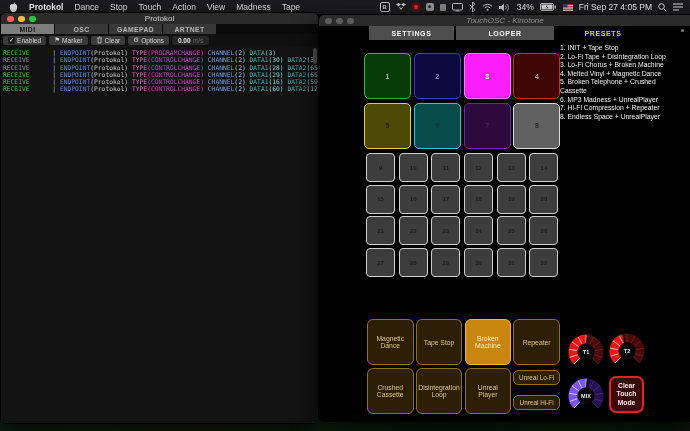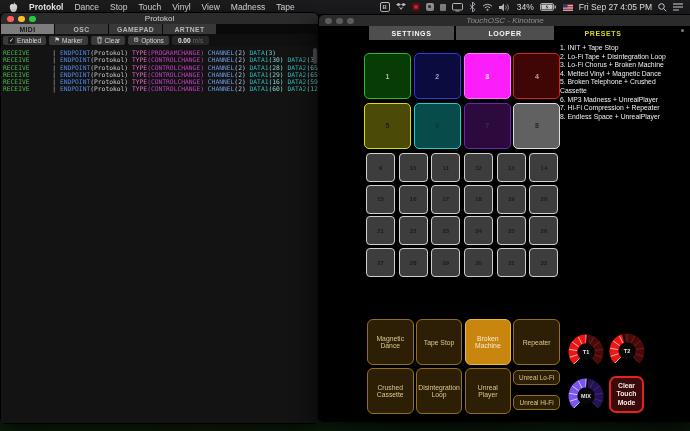--- a/index.html
+++ b/index.html
@@ -102,21 +102,21 @@
 
   <div id="menubar">
     <div id="menu-left">
       <svg width="9" height="11" viewBox="0 0 9 11">
           <path d="M4.5,2.6 C3.5,1.6 1.6,1.9 1,3.6 C0.3,5.6 1.5,8.6 2.6,9.6 C3.2,10.1 3.8,10.1 4.5,9.8 C5.2,10.1 5.8,10.1 6.4,9.6 C7.5,8.6 8.7,5.6 8,3.6 C7.4,1.9 5.5,1.6 4.5,2.6 Z M4.5,2.6 C4.4,1.6 5,0.7 6,0.5 C6.1,1.5 5.5,2.4 4.5,2.6 Z" fill="#e8e8e8"></path>
         </svg>
       <span class="app">Protokol</span>
     <span>Dance</span>
         <span>Stop</span>
         <span>Touch</span>
-        <span>Vinyl</span>
+        <span>Action</span>
         <span>View</span>
         <span>Madness</span>
         <span>Tape</span>
       </div>
     <div id="menu-right">
       <span class="mb-bbox">B</span>
       <svg width="10" height="8" viewBox="0 0 10 8" fill="#c8c8c8">
           <path d="M2.5,0 L5,1.6 L2.5,3.2 L0,1.6 Z M7.5,0 L10,1.6 L7.5,3.2 L5,1.6 Z M2.5,3.4 L5,5 L7.5,3.4 L5,6.9 Z"></path>
         </svg>
       <span class="mb-red"></span>

